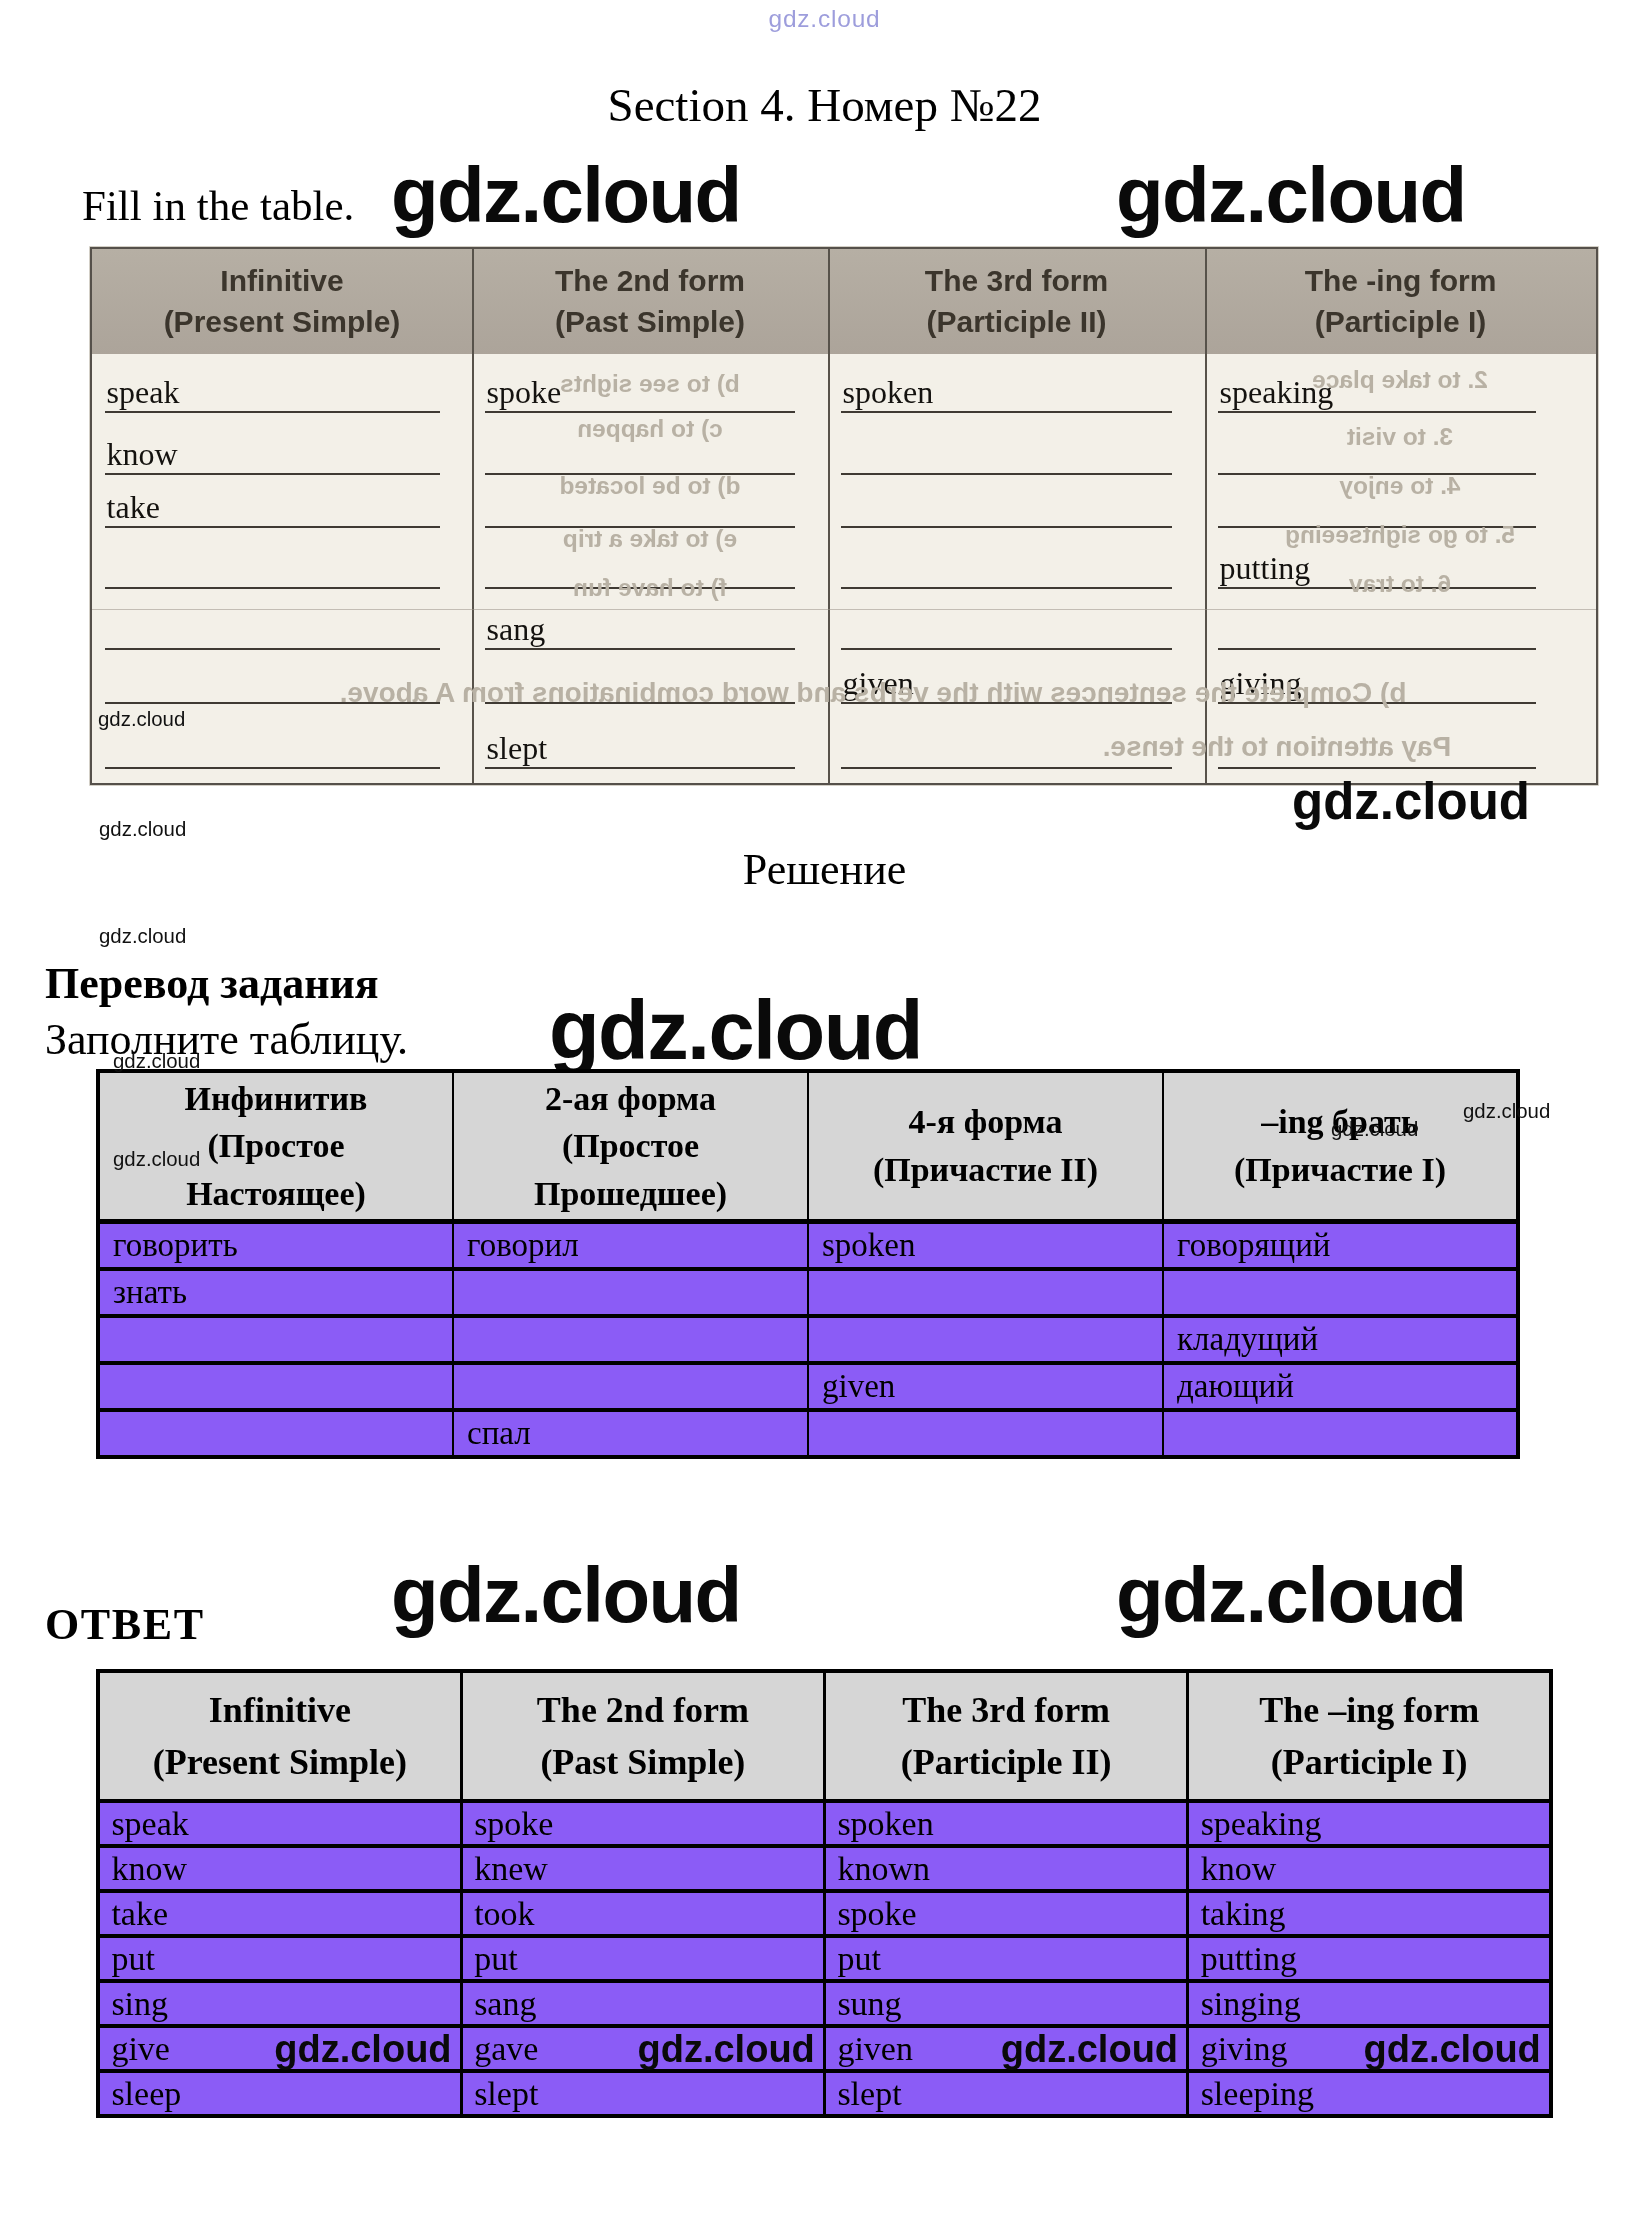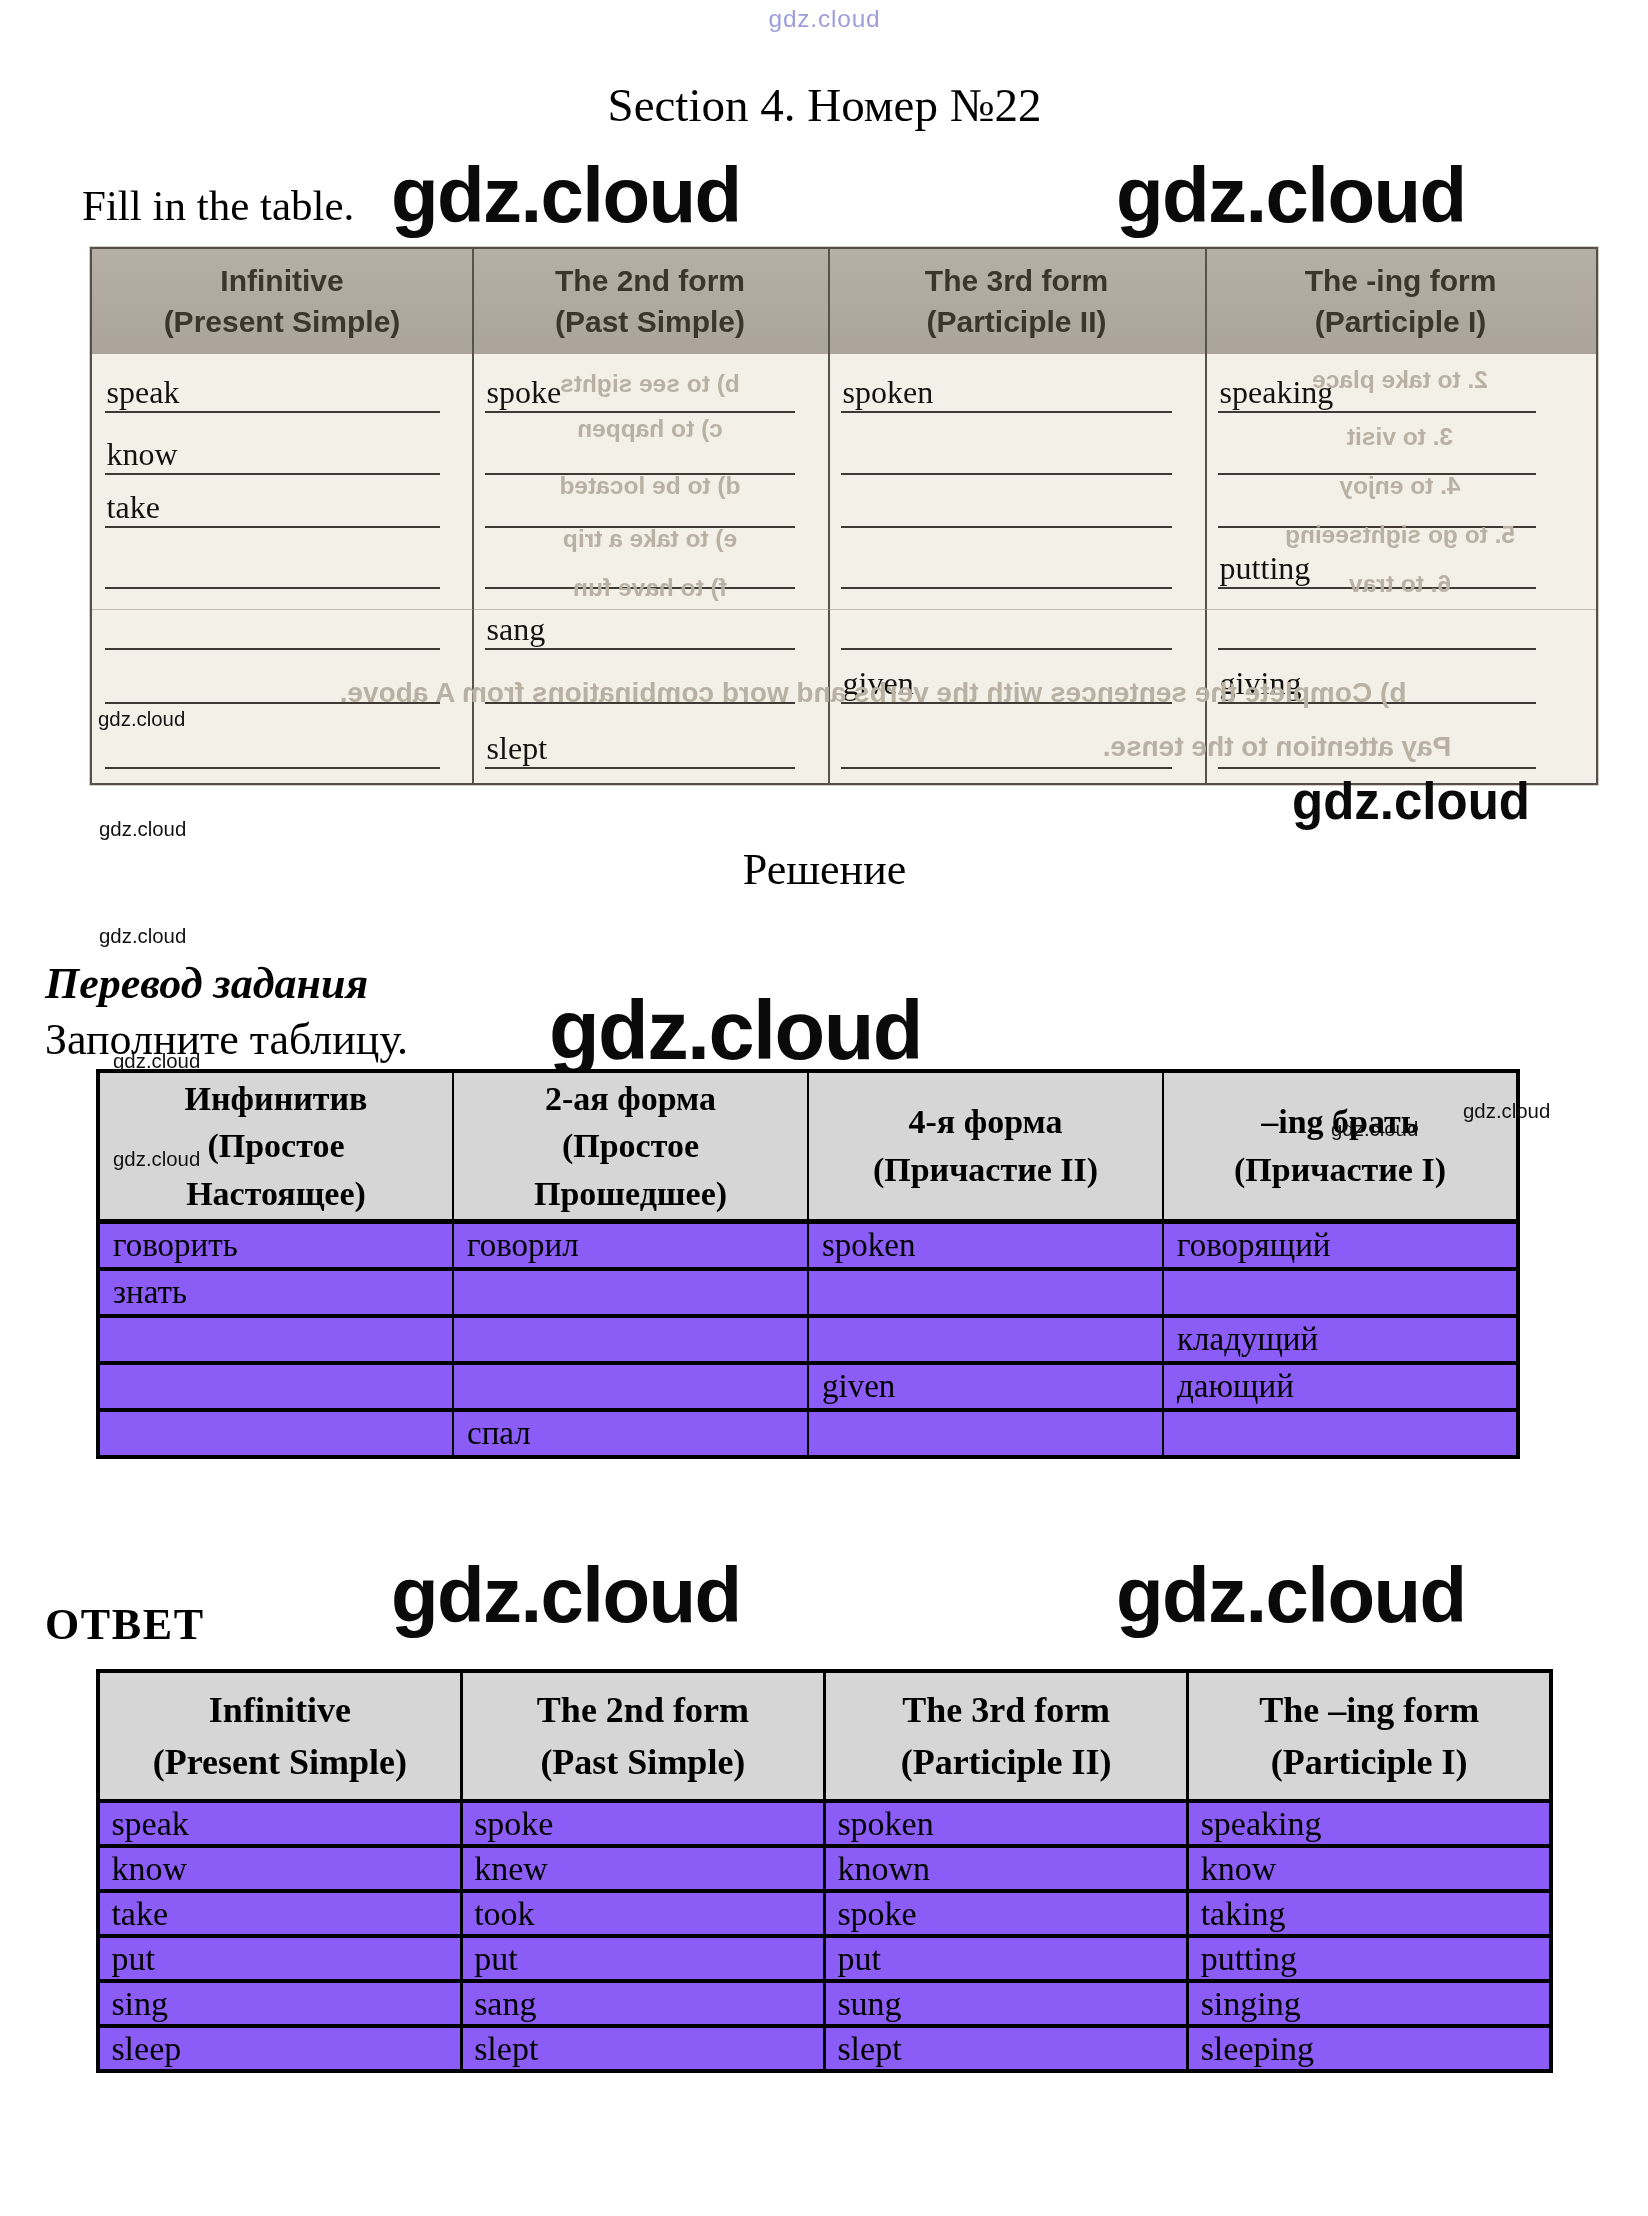--- a/index.html
+++ b/index.html
@@ -15,21 +15,21 @@
           font-size:51px;font-weight:600;color:#0a0a0a;white-space:nowrap;}
   .wm-small{position:absolute;font-family:"Liberation Sans","DejaVu Sans",sans-serif;
           font-size:20.4px;color:#111;white-space:nowrap;}
   .cell-wm{position:absolute;right:8.2px;top:50%;transform:translateY(-50%);
           font-family:"Liberation Sans","DejaVu Sans",sans-serif;font-size:38px;
           font-weight:600;color:#0a0a0a;}
   
   .doc-title{position:absolute;top:78px;left:0;right:0;text-align:center;font-size:47px;}
   .fill-text{position:absolute;left:82px;top:181px;font-size:43px;}
   .heading-center{position:absolute;top:844px;left:0;right:0;text-align:center;font-size:44px;}
-  .trans-head{position:absolute;left:45px;top:958px;font-size:44px;font-weight:bold;font-style:italic;}
+  .trans-head{position:absolute;left:45px;top:958px;font-size:44px;font-weight:bold;}
   .trans-task{position:absolute;left:45px;top:1014px;font-size:44px;}
   .answer-head{position:absolute;left:45px;top:1599px;font-size:44px;font-weight:bold;letter-spacing:1.6px;}
   
   #scan{position:absolute;left:90px;top:247px;width:1504px;height:534px;
         background:#f3f0e8;border:2.5px solid #55504a;box-shadow:0 0 0 0.8px #c9c4b9;}
   .scan-header{position:absolute;top:0;left:0;right:0;height:105px;
         background:linear-gradient(#b6afa4,#aca49a);
         display:grid;grid-template-columns:380px 356px 377px 1fr;}
   .scan-h{display:flex;flex-direction:column;justify-content:center;align-items:center;
         font-family:"Liberation Sans","DejaVu Sans",sans-serif;font-weight:bold;
@@ -271,20 +271,26 @@
           <td><span>put</span></td>
           <td><span>putting</span></td>
         </tr>
         <tr>
           <td><span>sing</span></td>
           <td><span>sang</span></td>
           <td><span>sung</span></td>
           <td><span>singing</span></td>
         </tr>
         <tr>
+          <td><span>give</span><span class="cell-wm">gdz.cloud</span></td>
+          <td><span>gave</span><span class="cell-wm">gdz.cloud</span></td>
+          <td><span>given</span><span class="cell-wm">gdz.cloud</span></td>
+          <td><span>giving</span><span class="cell-wm">gdz.cloud</span></td>
+        </tr>
+        <tr>
           <td><span>sleep</span></td>
           <td><span>slept</span></td>
           <td><span>slept</span></td>
           <td><span>sleeping</span></td>
         </tr>
       </tbody>
     </table>
 
 <div class="wm-small" style="left: 98px; top: 708px;">gdz.cloud</div>
     <div class="wm-small" style="left: 99px; top: 818px;">gdz.cloud</div>

